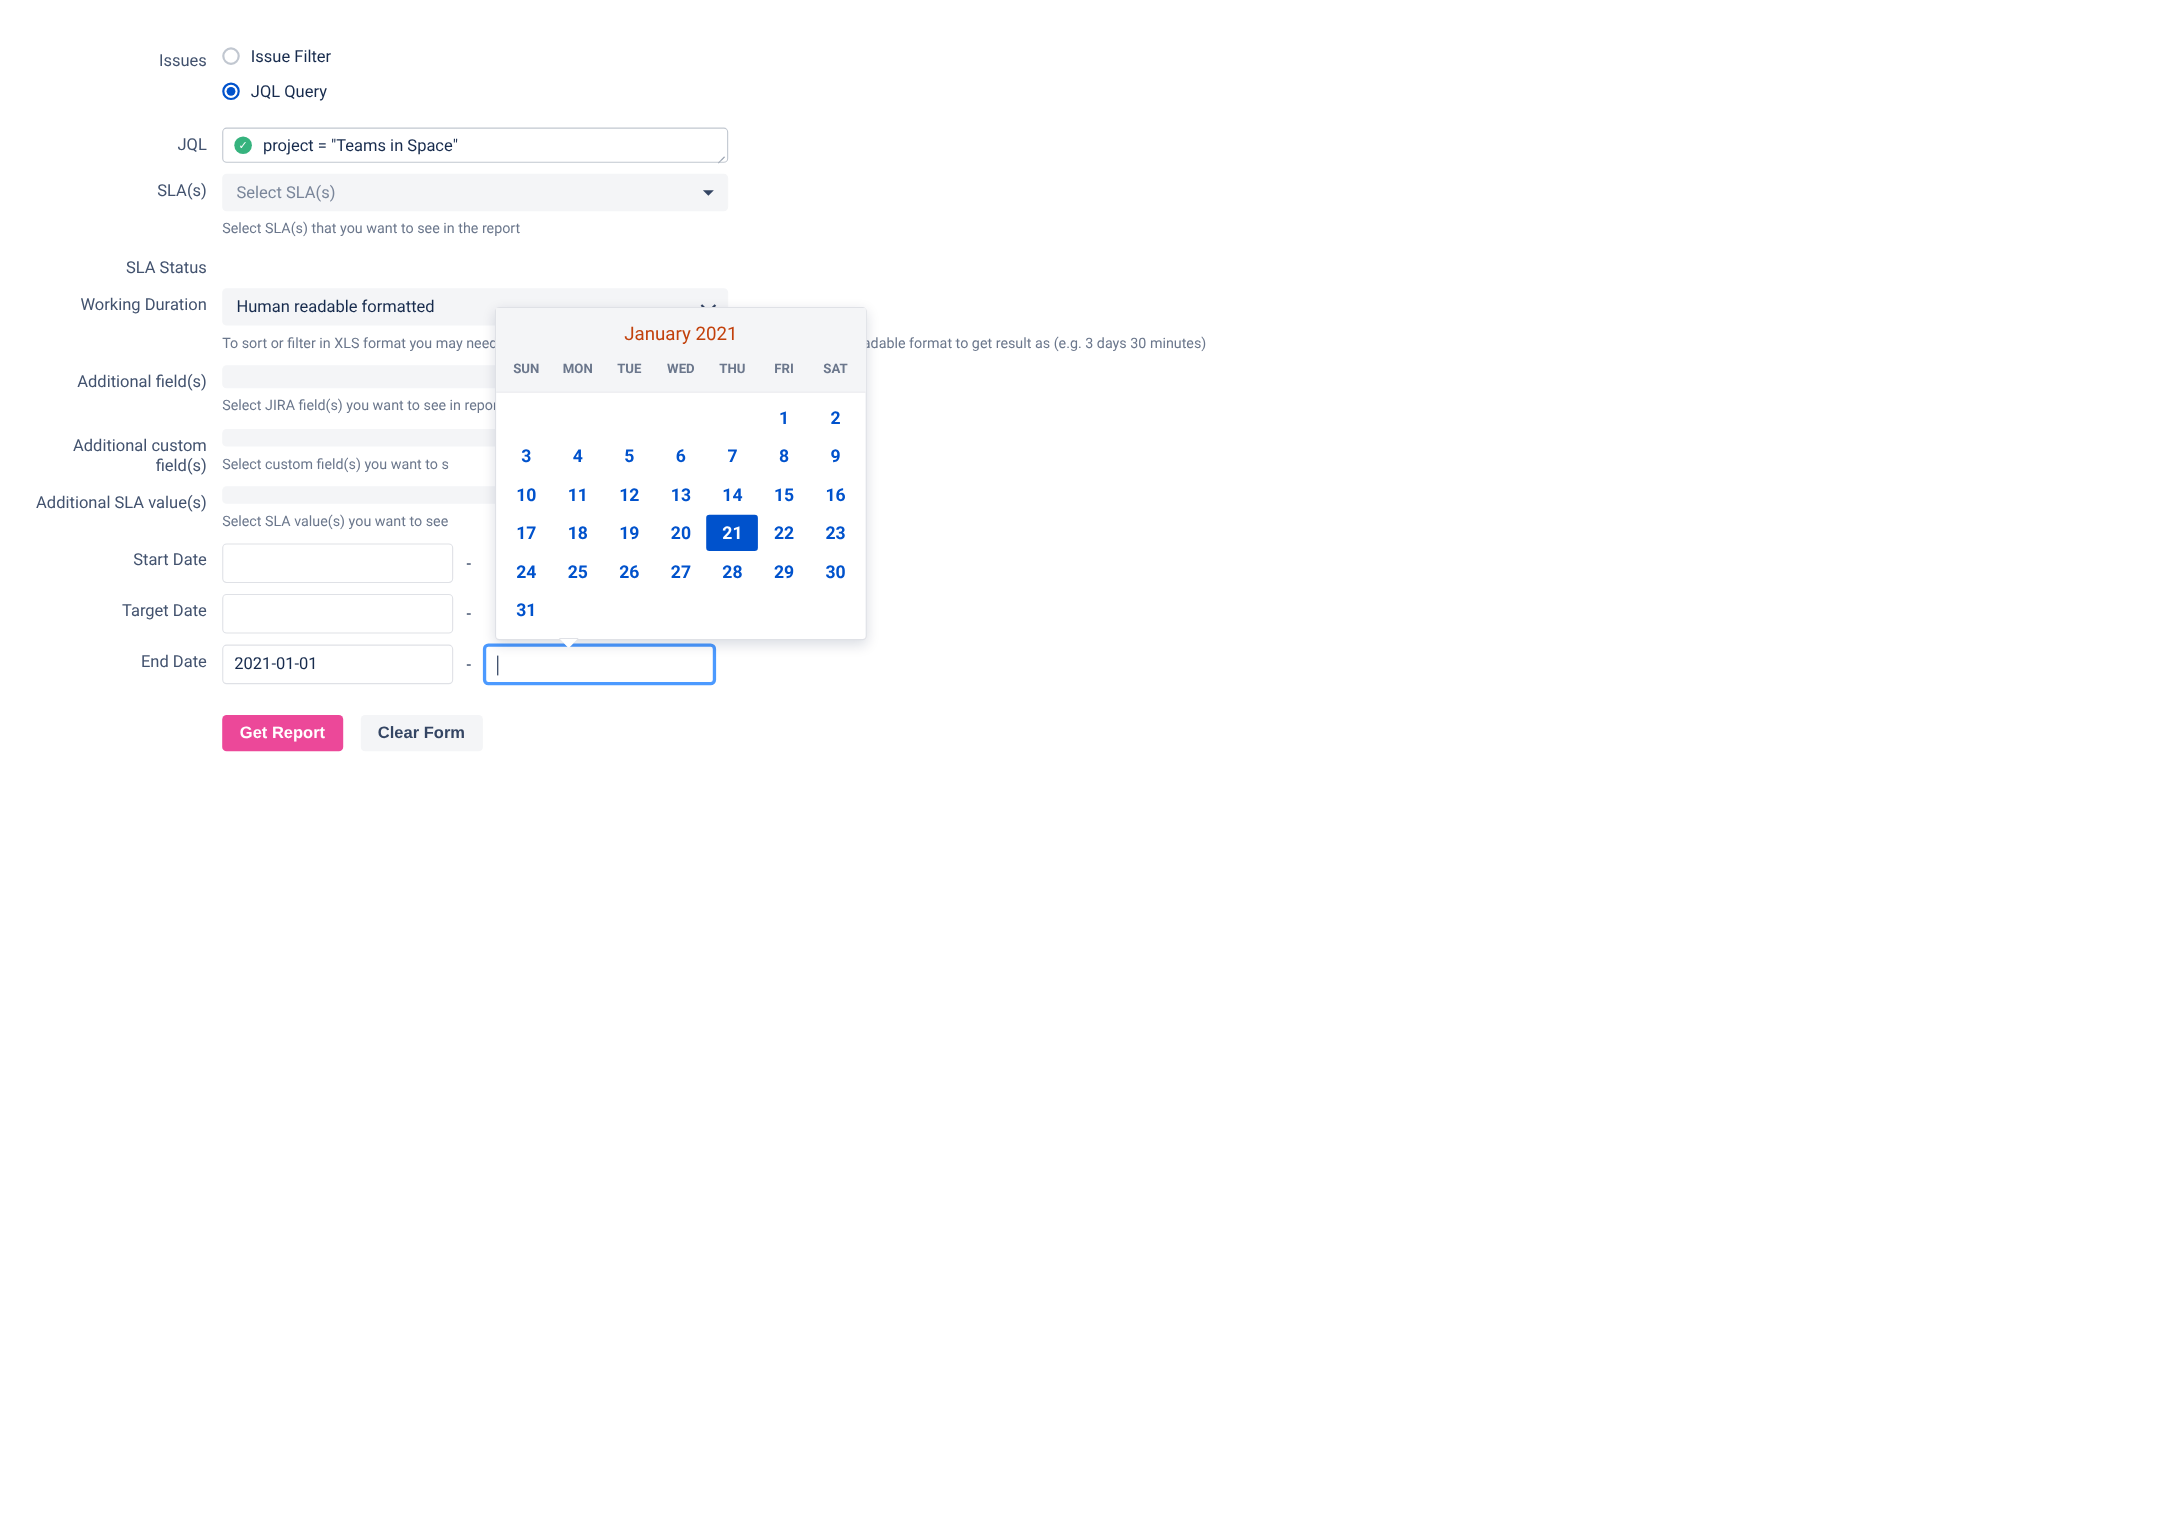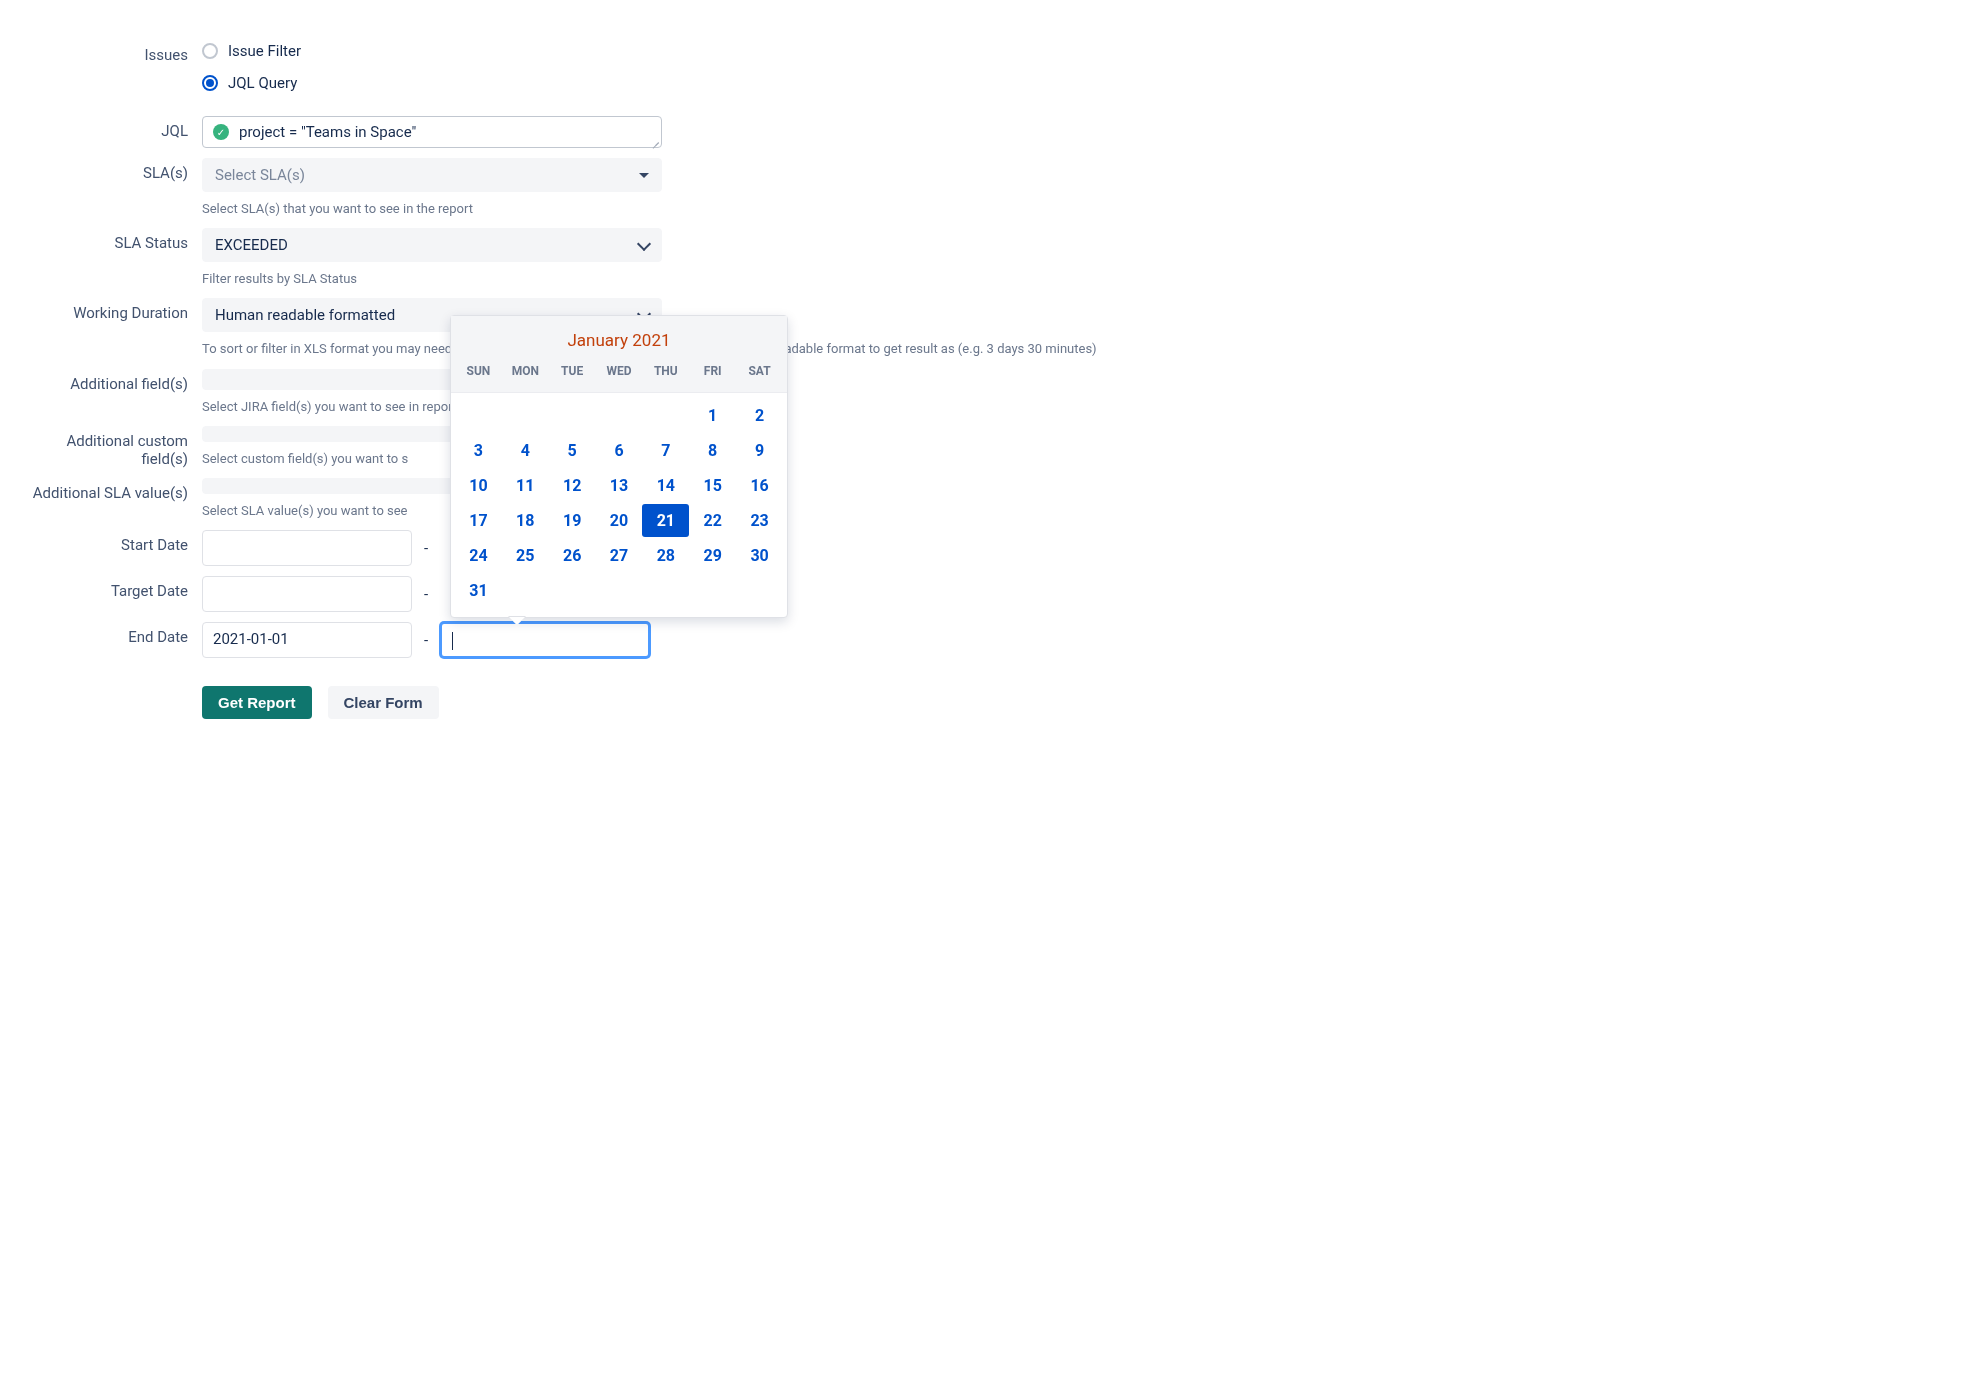--- a/index.html
+++ b/index.html
@@ -155,21 +155,21 @@
   .dash { color: #172b4d; font-size: 15px; }
   .btn-row { display: flex; gap: 16px; margin-top: 18px; }
   .btn {
     padding: 8px 16px;
     border-radius: 4px;
     font-size: 15px;
     border: none;
     cursor: pointer;
     font-weight: bold;
   }
-  .btn-primary { background: #0f766e; color: #fff; font-weight: 600; }
+  .btn-primary { background: #ec4899; color: #fff; font-weight: 600; }
   .btn-secondary { background: #f4f5f7; color: #344563; }
   .calendar-popup {
     position: absolute;
     left: 248px;
     bottom: 40px;
     width: 338px;
     background: #fff;
     border: 1px solid #dfe1e6;
     border-radius: 4px;
     box-shadow: 0 4px 12px rgba(9,30,66,0.15);
@@ -269,27 +269,20 @@
       <div class="select-box placeholder">
         <span>Select SLA(s)</span>
         <span class="chevron"></span>
       </div>
       <div class="hint">Select SLA(s) that you want to see in the report</div>
     </div>
   </div>
 
   <div class="row">
     <div class="label-col">SLA Status</div>
-    <div class="field-col">
-      <div class="select-box">
-        <span>EXCEEDED</span>
-        <span class="chevron big"></span>
-      </div>
-      <div class="hint">Filter results by SLA Status</div>
-    </div>
   </div>
 
   <div class="row">
     <div class="label-col">Working Duration</div>
     <div class="field-col">
       <div class="select-box">
         <span>Human readable formatted</span>
         <span class="chevron big"></span>
       </div>
       <div class="hint">To sort or filter in XLS format you may need to get the actual number value, or simply select human readable format to get result as (e.g. 3 days 30 minutes)</div>

